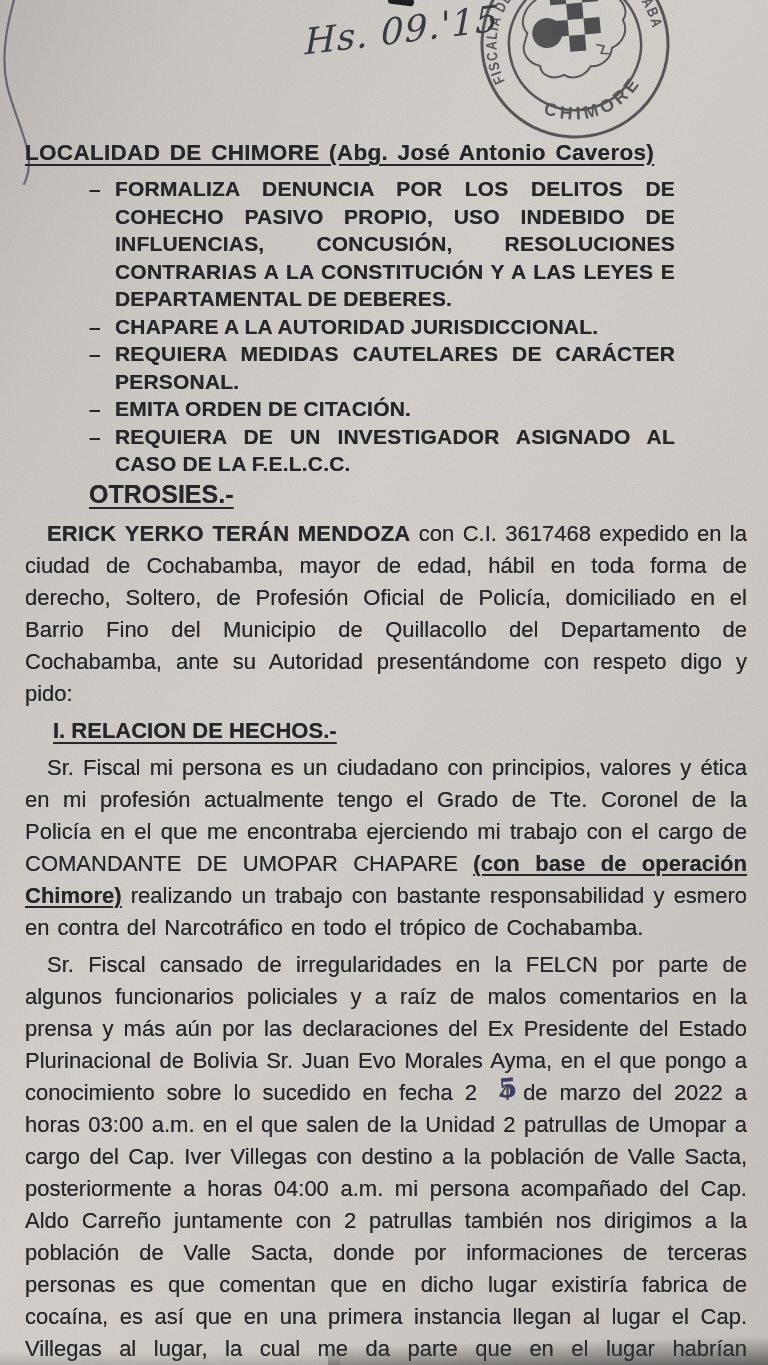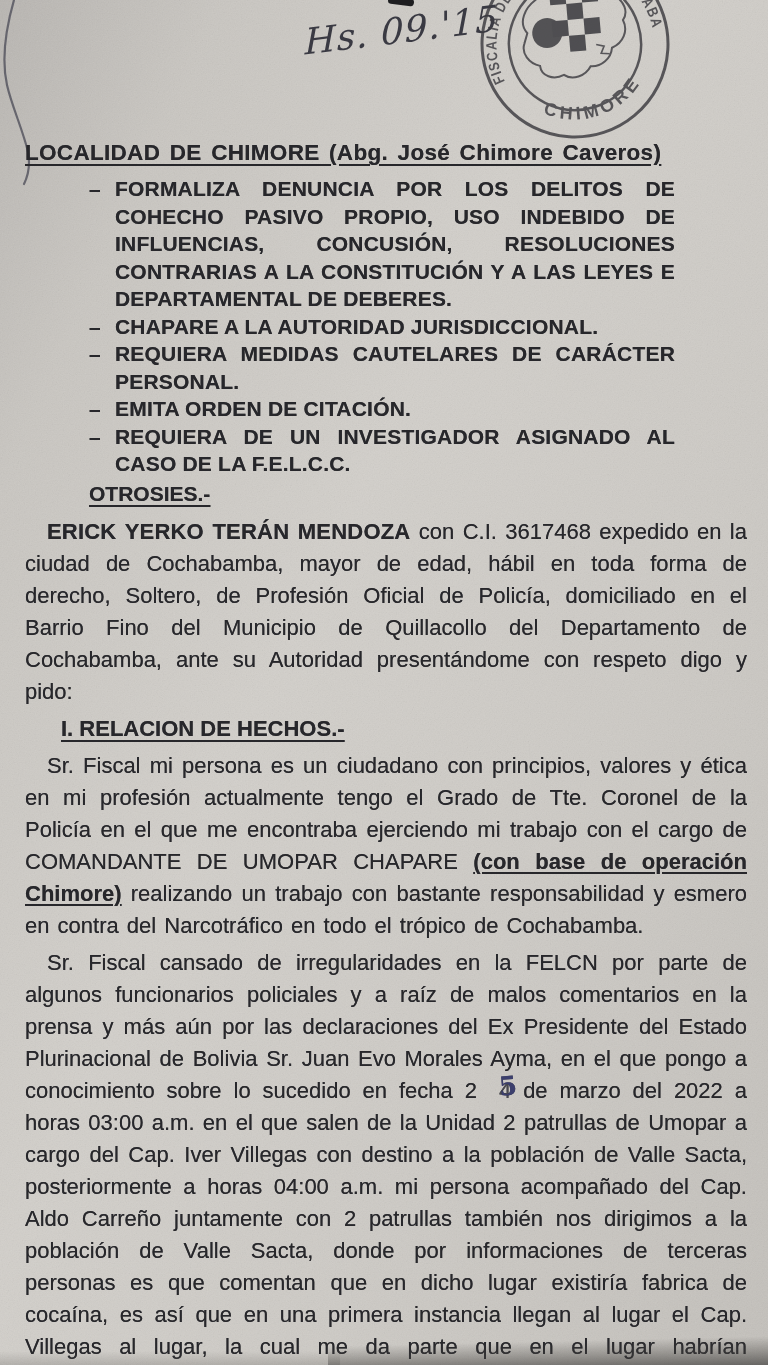--- a/index.html
+++ b/index.html
@@ -19,27 +19,27 @@
   }
   .hdr{font-weight:bold;font-size:22.5px;line-height:30px;text-align:left;}
   .hdr .u{text-decoration:underline;text-decoration-thickness:2px;text-underline-offset:4px;}
   .hdr-l1{word-spacing:11px;letter-spacing:.4px;}
   .hdr-l2{word-spacing:3px;letter-spacing:.3px;}
   .petitions{margin:7px 0 0 64px;padding:0;list-style:none;
     font-weight:bold;font-size:21px;line-height:27.5px;}
   .pet{display:flex;}
   .pet-dash{width:26px;flex:0 0 26px;font-weight:bold;}
   .pet-text{width:560px;text-align:justify;letter-spacing:.2px;}
-  .otrosies{margin:2px 0 0 64px;font-weight:bold;font-size:21px;line-height:28px;
+  .otrosies{margin:2px 0 0 64px;font-weight:bold;font-size:25px;line-height:28px;
     text-decoration:underline;text-decoration-thickness:2px;text-underline-offset:4px;
     display:inline-block;text-align:left;}
   .para{margin:5px 0 0 0;text-indent:22px;word-spacing:2px;}
   .para.first{margin-top:6px;}
   .bname{font-weight:bold;letter-spacing:.2px;}
-  .section-heading{margin:6px 0 1px 36px;font-weight:bold;font-size:22px;line-height:30px;
+  .section-heading{margin:6px 0 1px 28px;font-weight:bold;font-size:22px;line-height:30px;
     text-decoration:underline;text-decoration-thickness:2px;text-underline-offset:4px;
     display:inline-block;text-align:right;}
   .bold-underline{font-weight:bold;text-decoration:underline;text-decoration-thickness:2px;text-underline-offset:3px;}
   .overwrite{position:relative;display:inline-block;}
   .ow-typed{color:#4a4a50;}
   .ow-hand{position:absolute;left:0px;top:-4px;color:#3c3f6d;font-weight:bold;
     font-family:"DejaVu Serif",serif;font-size:26px;transform:rotate(-5deg);}
   .handwriting{
     position:absolute;left:304px;top:8px;width:220px;
     font-family:"DejaVu Serif",serif;font-style:italic;font-size:36px;color:#3a3a43;
@@ -104,21 +104,21 @@
           <rect x="16" y="48" width="16" height="16"></rect>
         </g>
         <path d="M 140,127 l 7,4 l -5,6 l 8,3" fill="none" stroke="#3e3d42" stroke-width="1.6"></path>
       </g>
     </g>
   </svg>
 
   <div class="content">
 
     <div class="hdr">
-      <div class="hdr-l2"><span class="u">LOCALIDAD DE CHIMORE (Abg. José Chimore Caveros)</span></div>
+      <div class="hdr-l2"><span class="u">LOCALIDAD DE CHIMORE (Abg. José Antonio Caveros)</span></div>
     </div>
 
     <ul class="petitions">
       <li class="pet">
         <span class="pet-dash">–</span>
         <span class="pet-text">FORMALIZA DENUNCIA POR LOS DELITOS DE COHECHO PASIVO PROPIO, USO INDEBIDO DE INFLUENCIAS, CONCUSIÓN, RESOLUCIONES CONTRARIAS A LA CONSTITUCIÓN Y A LAS LEYES E DEPARTAMENTAL DE DEBERES.</span>
       </li>
       <li class="pet">
         <span class="pet-dash">–</span>
         <span class="pet-text">CHAPARE A LA AUTORIDAD JURISDICCIONAL.</span>

